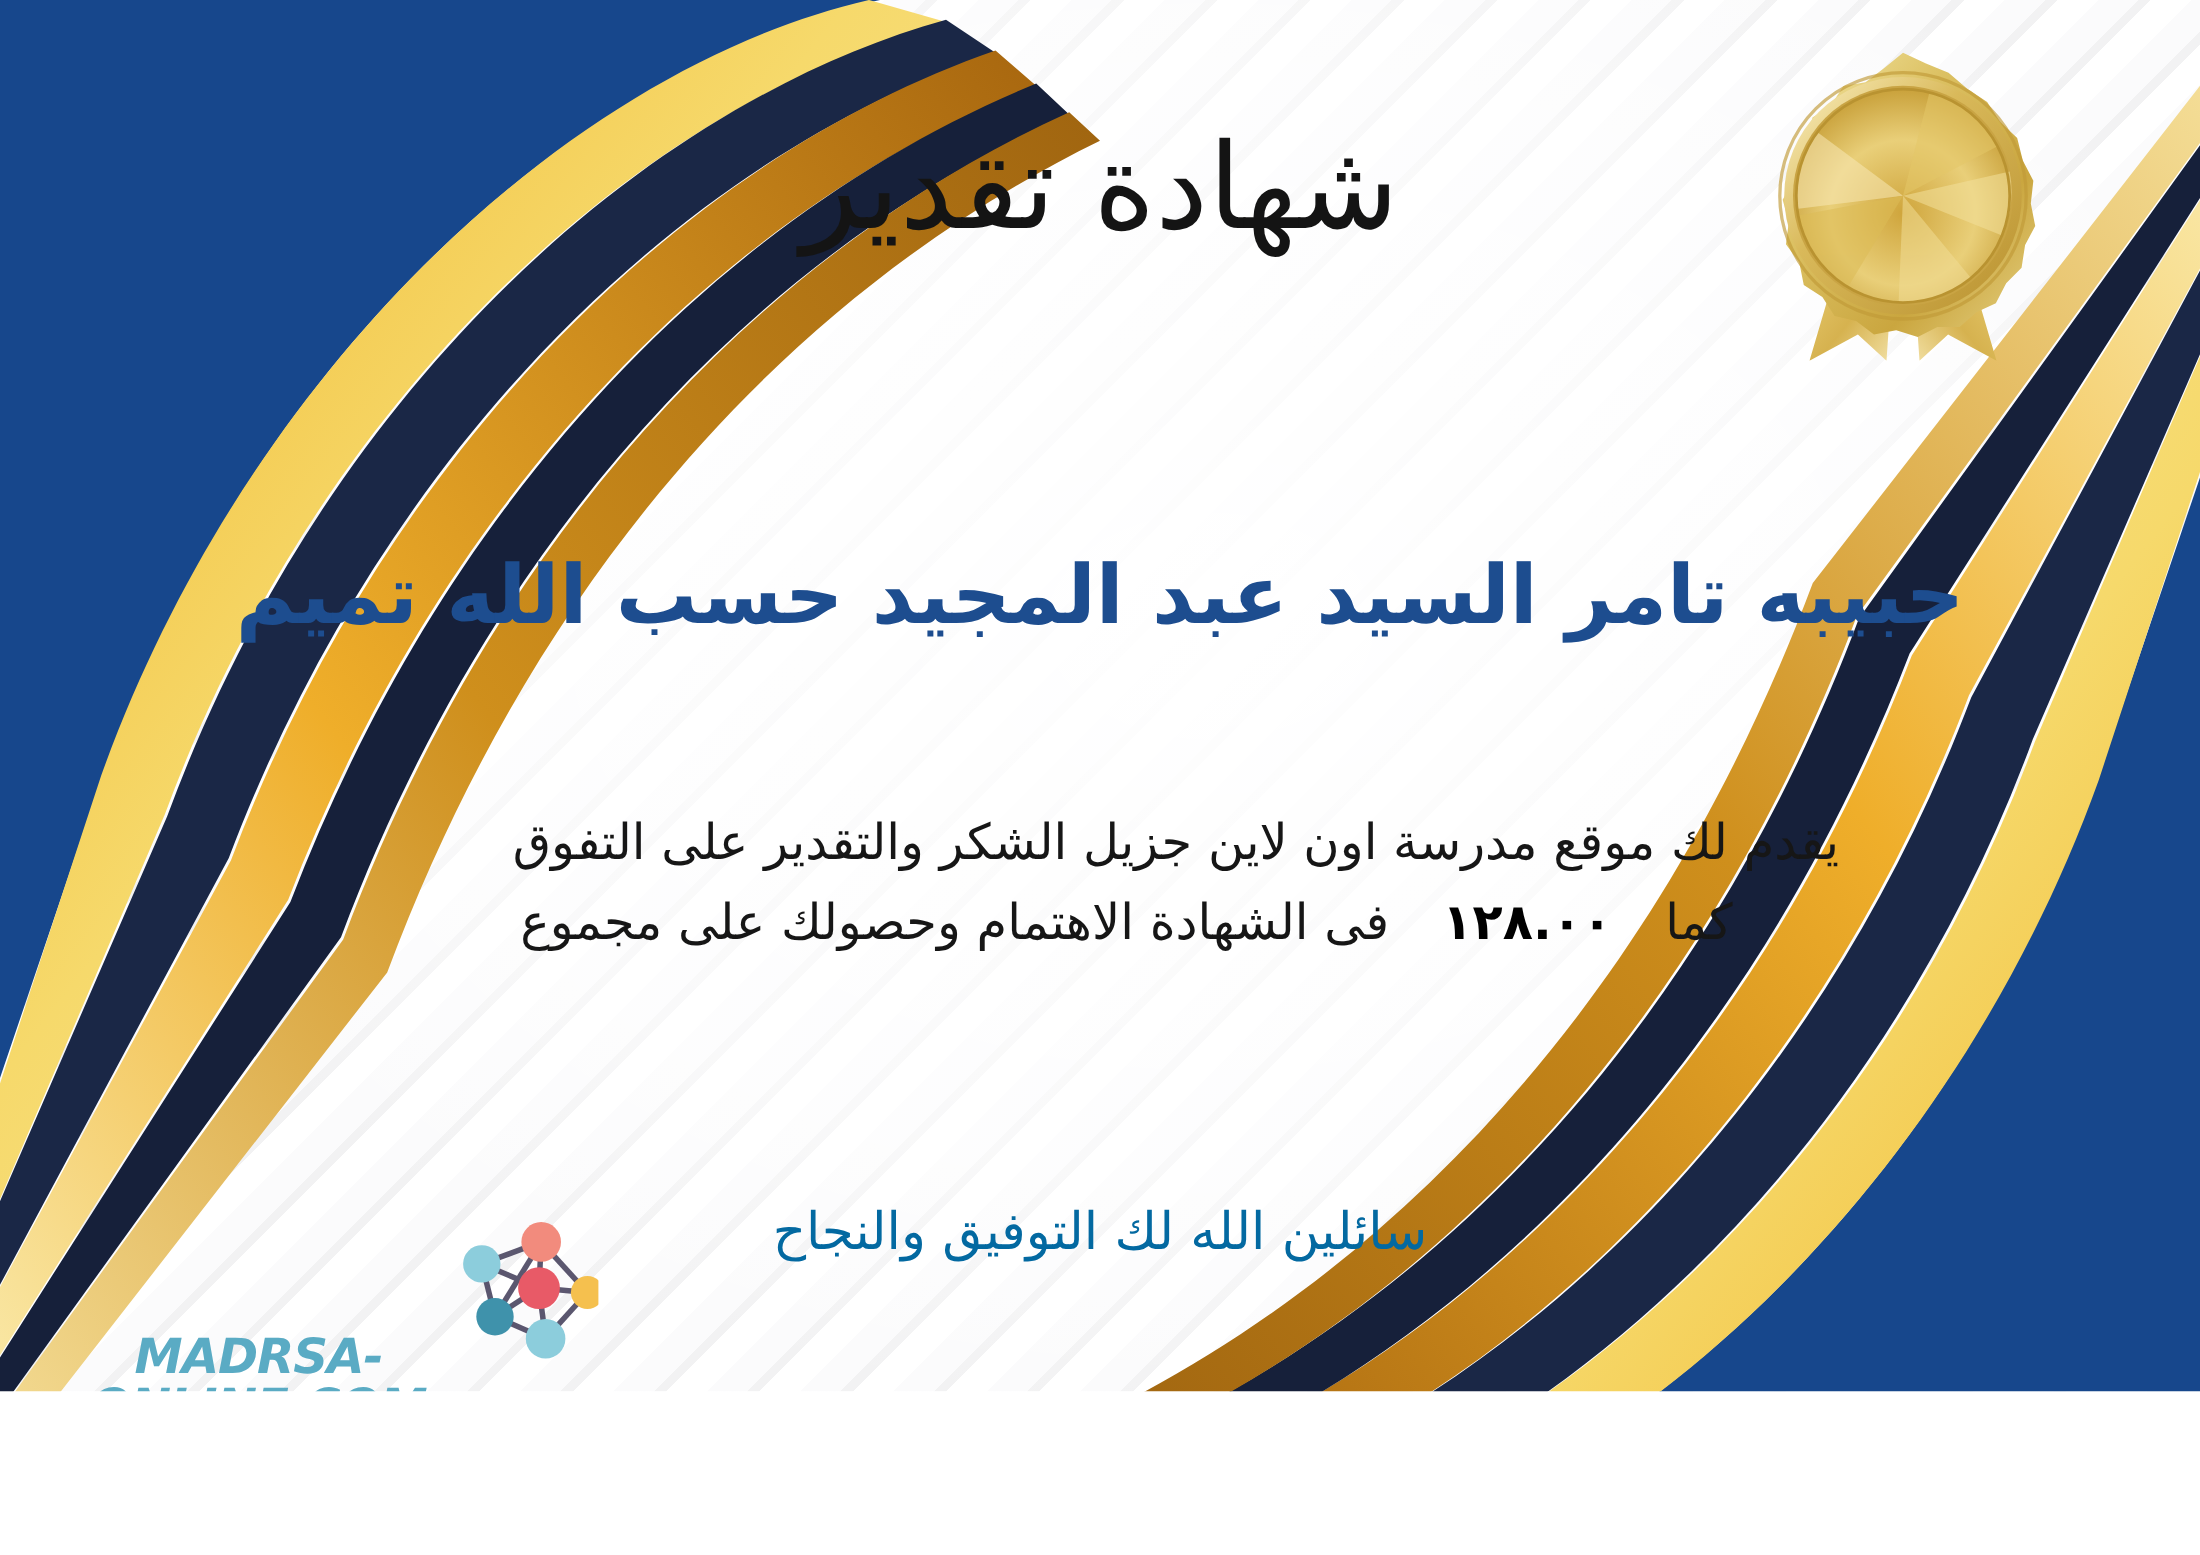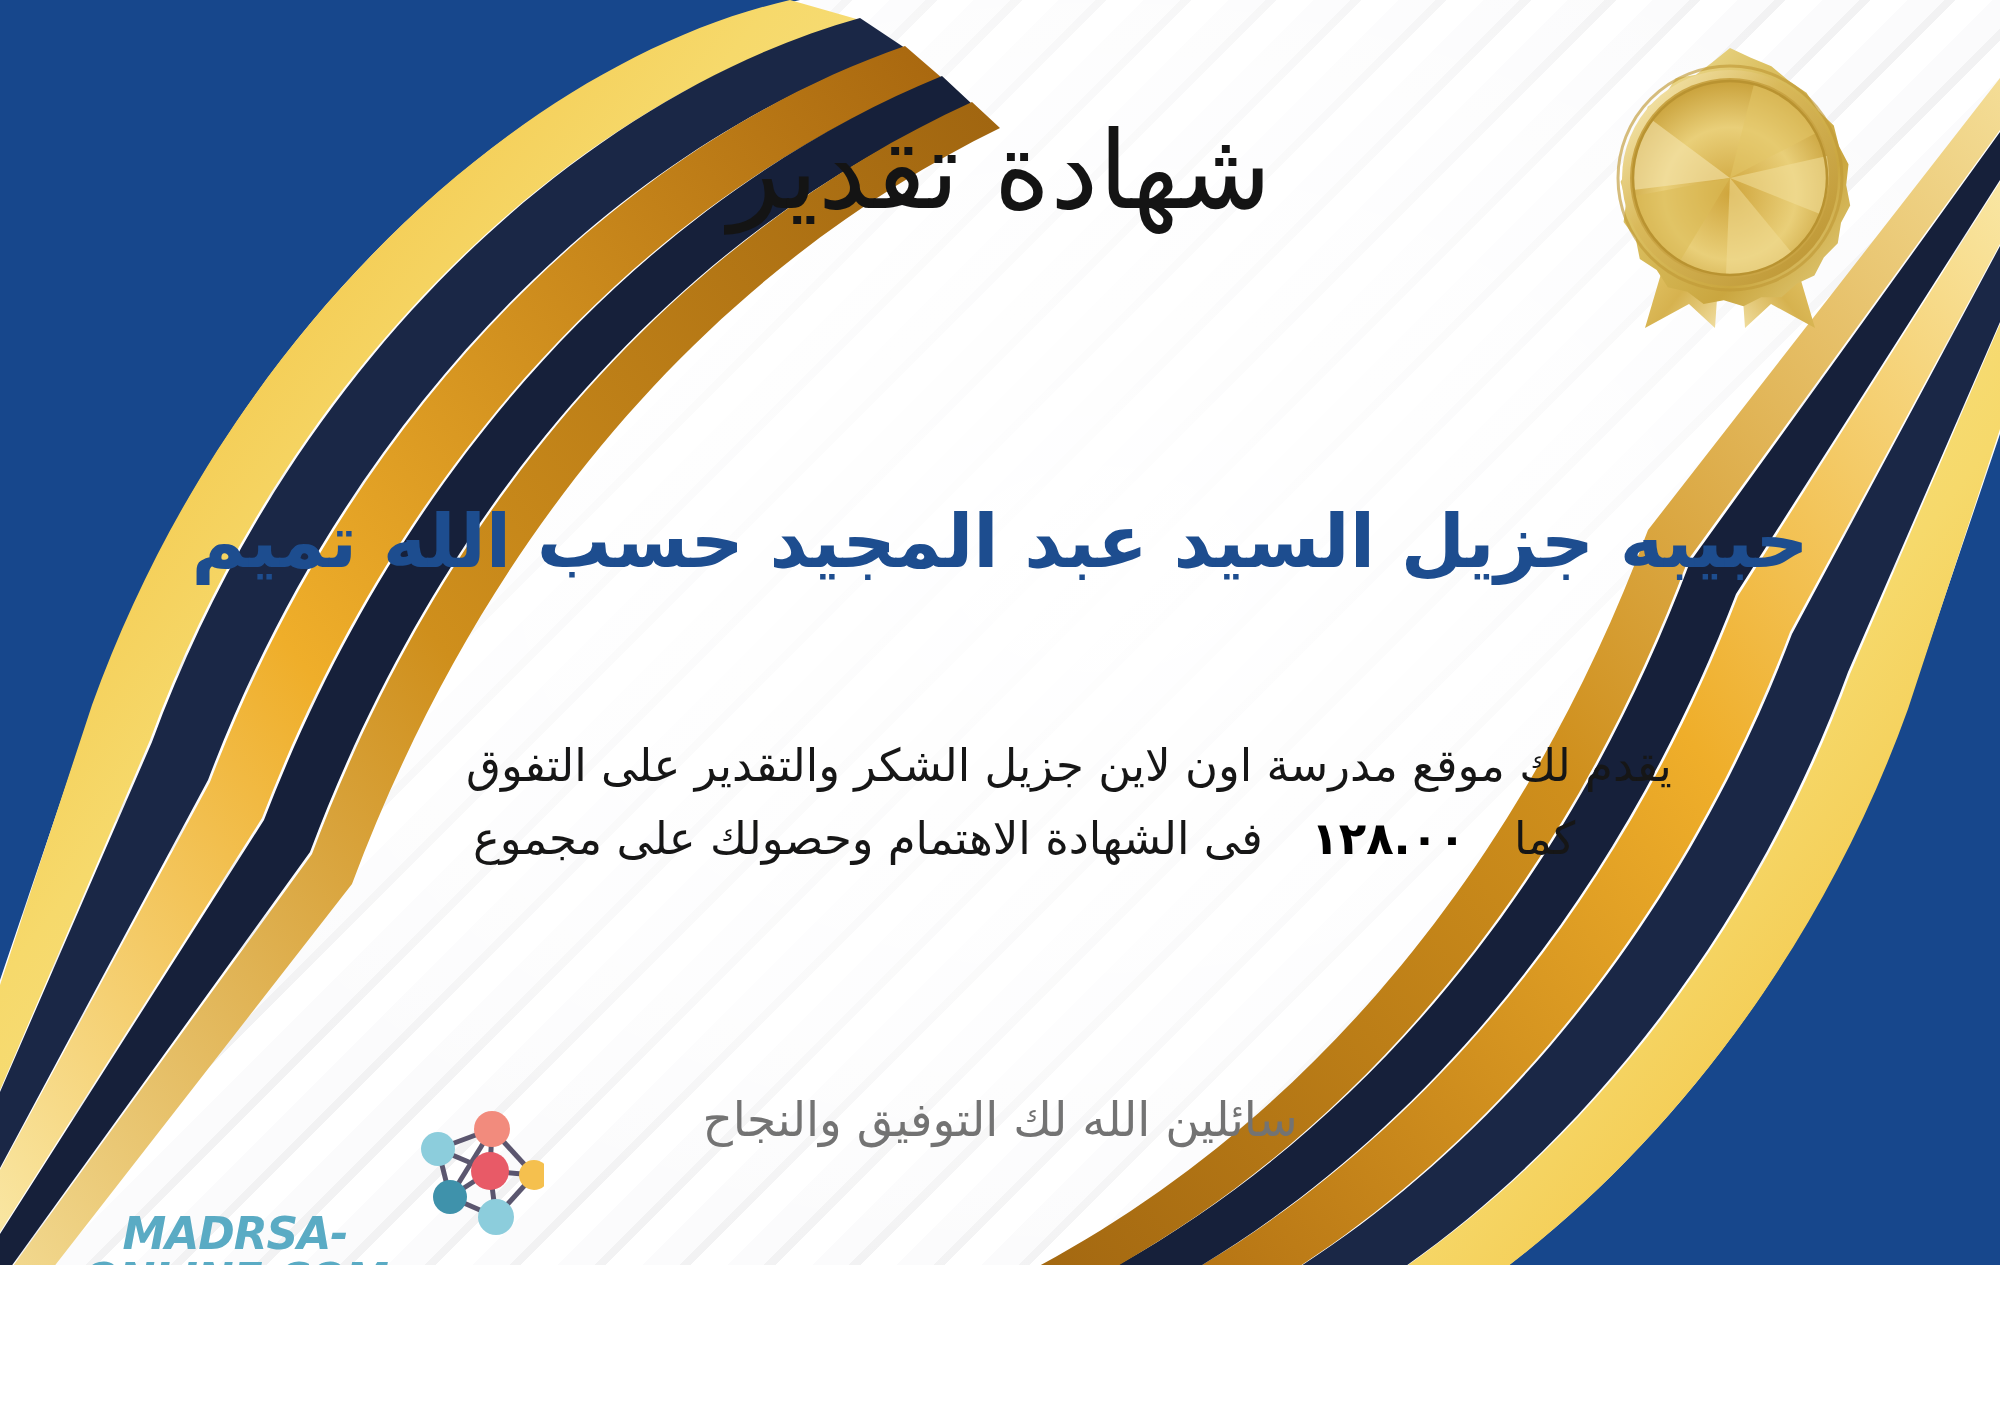--- a/index.html
+++ b/index.html
@@ -88,21 +88,21 @@
     letter-spacing:1px;
     display:inline-block;
   }
 
   .closing{
     position:absolute;
     top:1092px;left:0;right:0;
     direction:rtl;
     text-align:center;
     font-size:47px;
-    color:#737373;
+    color:#0369a1;
   }
 
   
   .logo{
     position:absolute;
     left:22px;bottom:18px;
     width:470px;height:160px;
     direction:rtl;
   }
   .logo-ar{
@@ -277,21 +277,21 @@
         </g>
         <circle r="97" fill="none" stroke="#b99331" stroke-width="2.5"></circle>
       </g>
     </svg>
   </div>
 
   <div class="content">
 
     <div class="title">شهادة تقدير</div>
 
-    <div class="student-name">حبيبه جزيل السيد عبد المجيد حسب الله تميم</div>
+    <div class="student-name">حبيبه تامر السيد عبد المجيد حسب الله تميم</div>
 
     <div class="body-block">
       <span class="body-line l1">يقدم لك موقع مدرسة اون لاين جزيل الشكر  والتقدير على التفوق</span>
       <span class="body-line l2">
         <span>كما</span>
         <span class="score">١٢٨.٠٠</span>
         <span>فى الشهادة الاهتمام وحصولك على مجموع</span>
       </span>
     </div>
 

